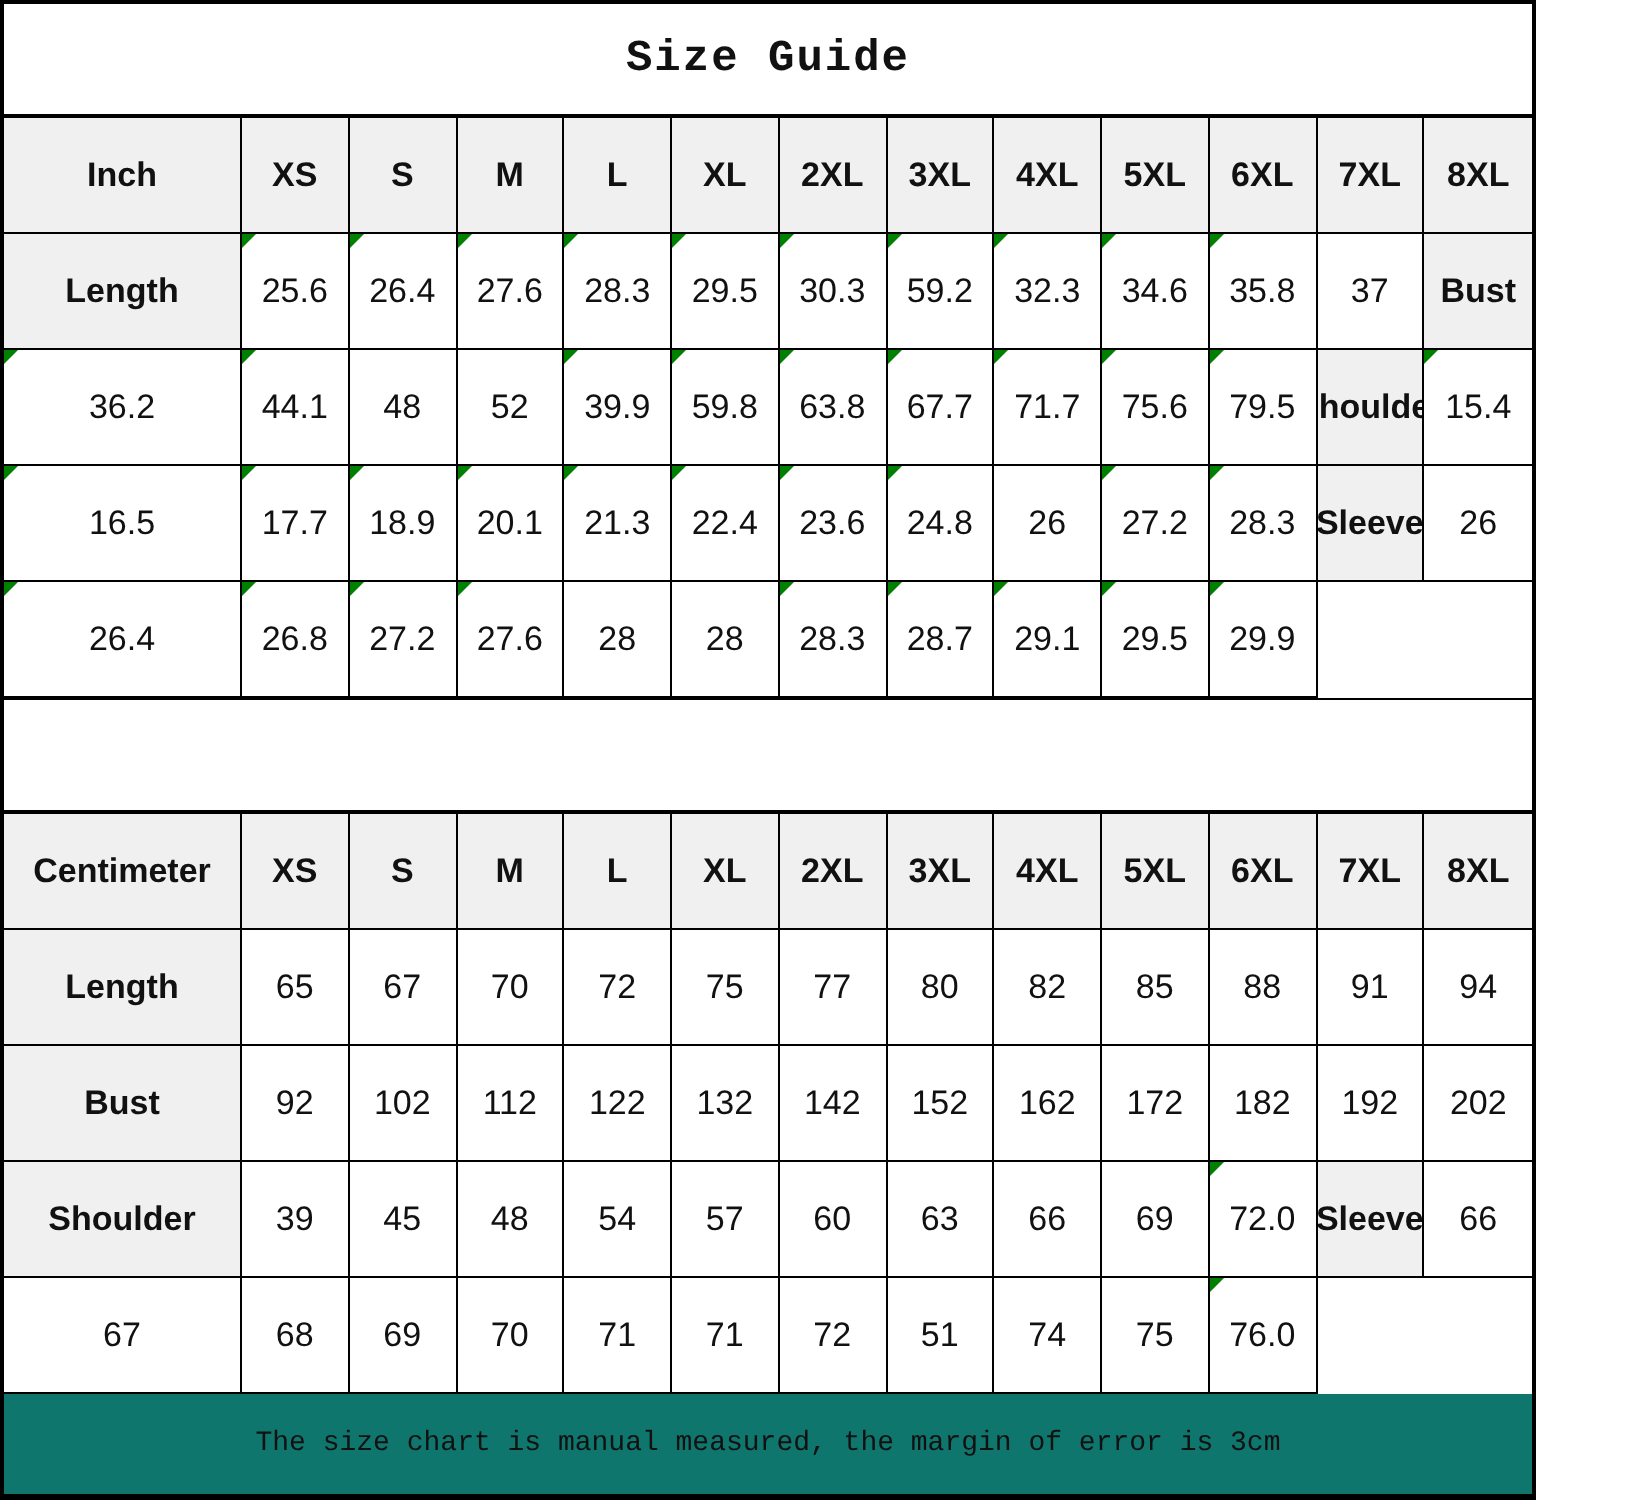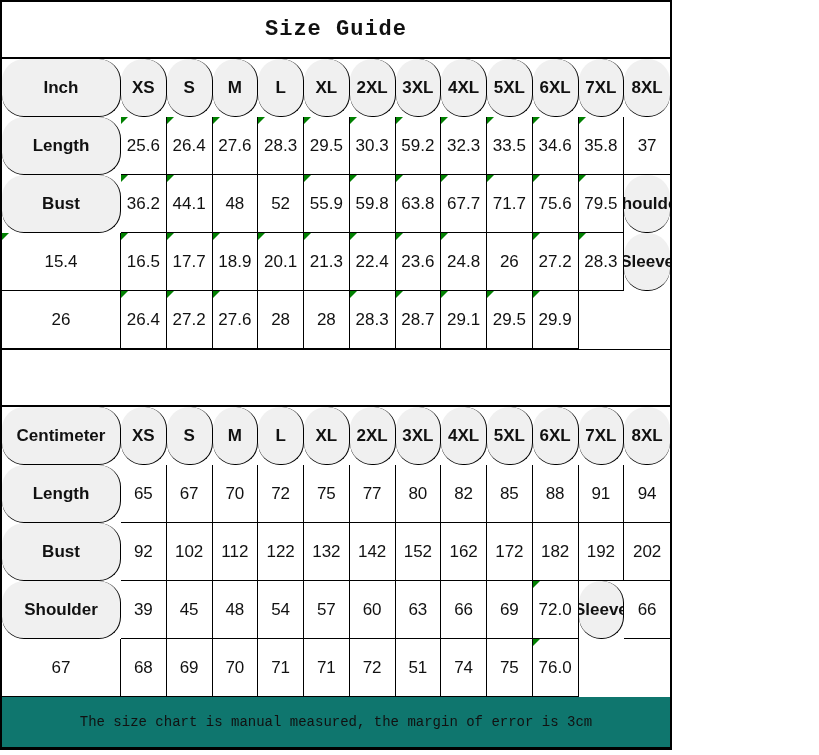--- a/index.html
+++ b/index.html
@@ -4,21 +4,21 @@
 <style>
   :root{
     --flag-green:#008000;
     --header-bg:#f0f0f0;
     --border-color:#000000;
     --text-color:#111111;
   }
   html,body{margin:0;padding:0;background:#ffffff;}
   .sheet{
     position:relative;
-    width:672px;height:750px;
+    width:768px;height:750px;
     box-sizing:border-box;
     border:2px solid var(--border-color);
     border-bottom:3px solid var(--border-color);
     background:#fff;
     color:var(--text-color);
     font-family:"Liberation Sans", sans-serif;
     display:flex;flex-direction:column;
   }
   .title-row{
     box-sizing:border-box;
@@ -35,21 +35,21 @@
     box-sizing:border-box;
     height:58px;
     border-right:1px solid var(--border-color);
     border-bottom:1px solid var(--border-color);
     display:flex;align-items:center;justify-content:center;
     background:#ffffff;
     font-size:17px;
     overflow:hidden;
   }
   .grid .cell:nth-child(13n){border-right:none;}
-  .cell.head{background:var(--header-bg);font-weight:bold;border-radius:22px;}
+  .cell.head{background:var(--header-bg);font-weight:bold;}
   .tri{
     position:absolute;top:0;left:0;
     width:0;height:0;
     border-top:7px solid var(--flag-green);
     border-right:7px solid transparent;
   }
   .table-gap{
     box-sizing:border-box;
     height:58px;flex:0 0 58px;
     border-top:1px solid var(--border-color);
@@ -140,24 +140,20 @@
       <div class="cell value">
         <span class="tri"></span>
         <span>59.2</span>
       </div>
       <div class="cell value">
         <span class="tri"></span>
         <span>32.3</span>
       </div>
       <div class="cell value">
         <span class="tri"></span>
-        <span>33.5</span>
-      </div>
-      <div class="cell value">
-        <span class="tri"></span>
         <span>34.6</span>
       </div>
       <div class="cell value">
         <span class="tri"></span>
         <span>35.8</span>
       </div>
       <div class="cell value">
         <span>37</span>
       </div>
       <div class="cell head label-col">
@@ -172,21 +168,21 @@
         <span>44.1</span>
       </div>
       <div class="cell value">
         <span>48</span>
       </div>
       <div class="cell value">
         <span>52</span>
       </div>
       <div class="cell value">
         <span class="tri"></span>
-        <span>55.9</span>
+        <span>39.9</span>
       </div>
       <div class="cell value">
         <span class="tri"></span>
         <span>59.8</span>
       </div>
       <div class="cell value">
         <span class="tri"></span>
         <span>63.8</span>
       </div>
       <div class="cell value">
@@ -257,20 +253,24 @@
       </div>
       <div class="cell head label-col">
         <span>Sleeve</span>
       </div>
       <div class="cell value">
         <span>26</span>
       </div>
       <div class="cell value">
         <span class="tri"></span>
         <span>26.4</span>
+      </div>
+      <div class="cell value">
+        <span class="tri"></span>
+        <span>26.8</span>
       </div>
       <div class="cell value">
         <span class="tri"></span>
         <span>27.2</span>
       </div>
       <div class="cell value">
         <span class="tri"></span>
         <span>27.6</span>
       </div>
       <div class="cell value">

